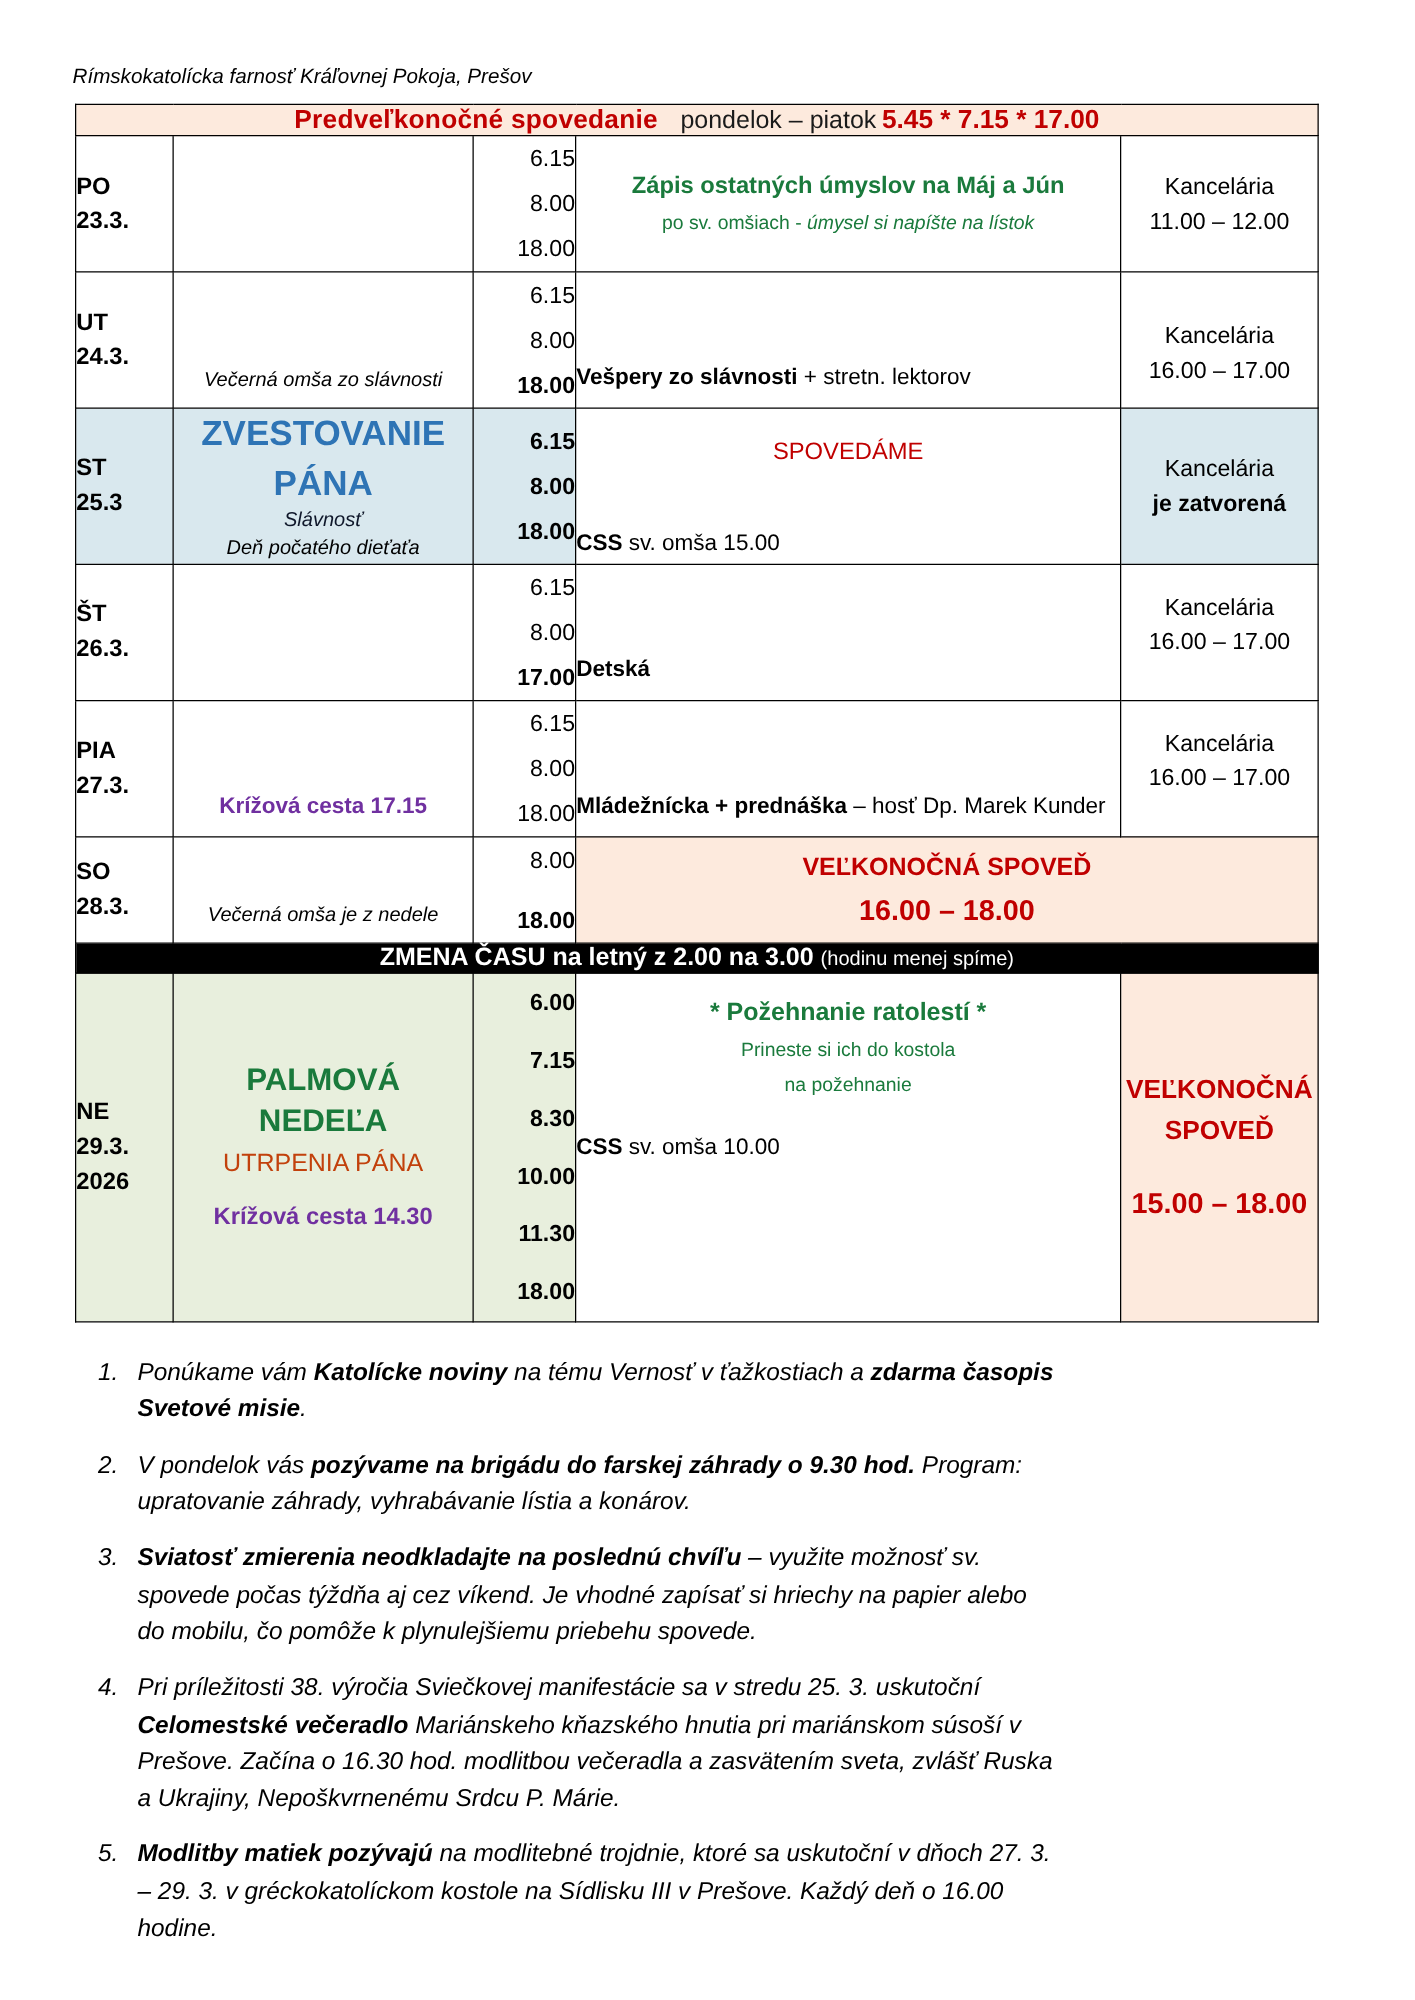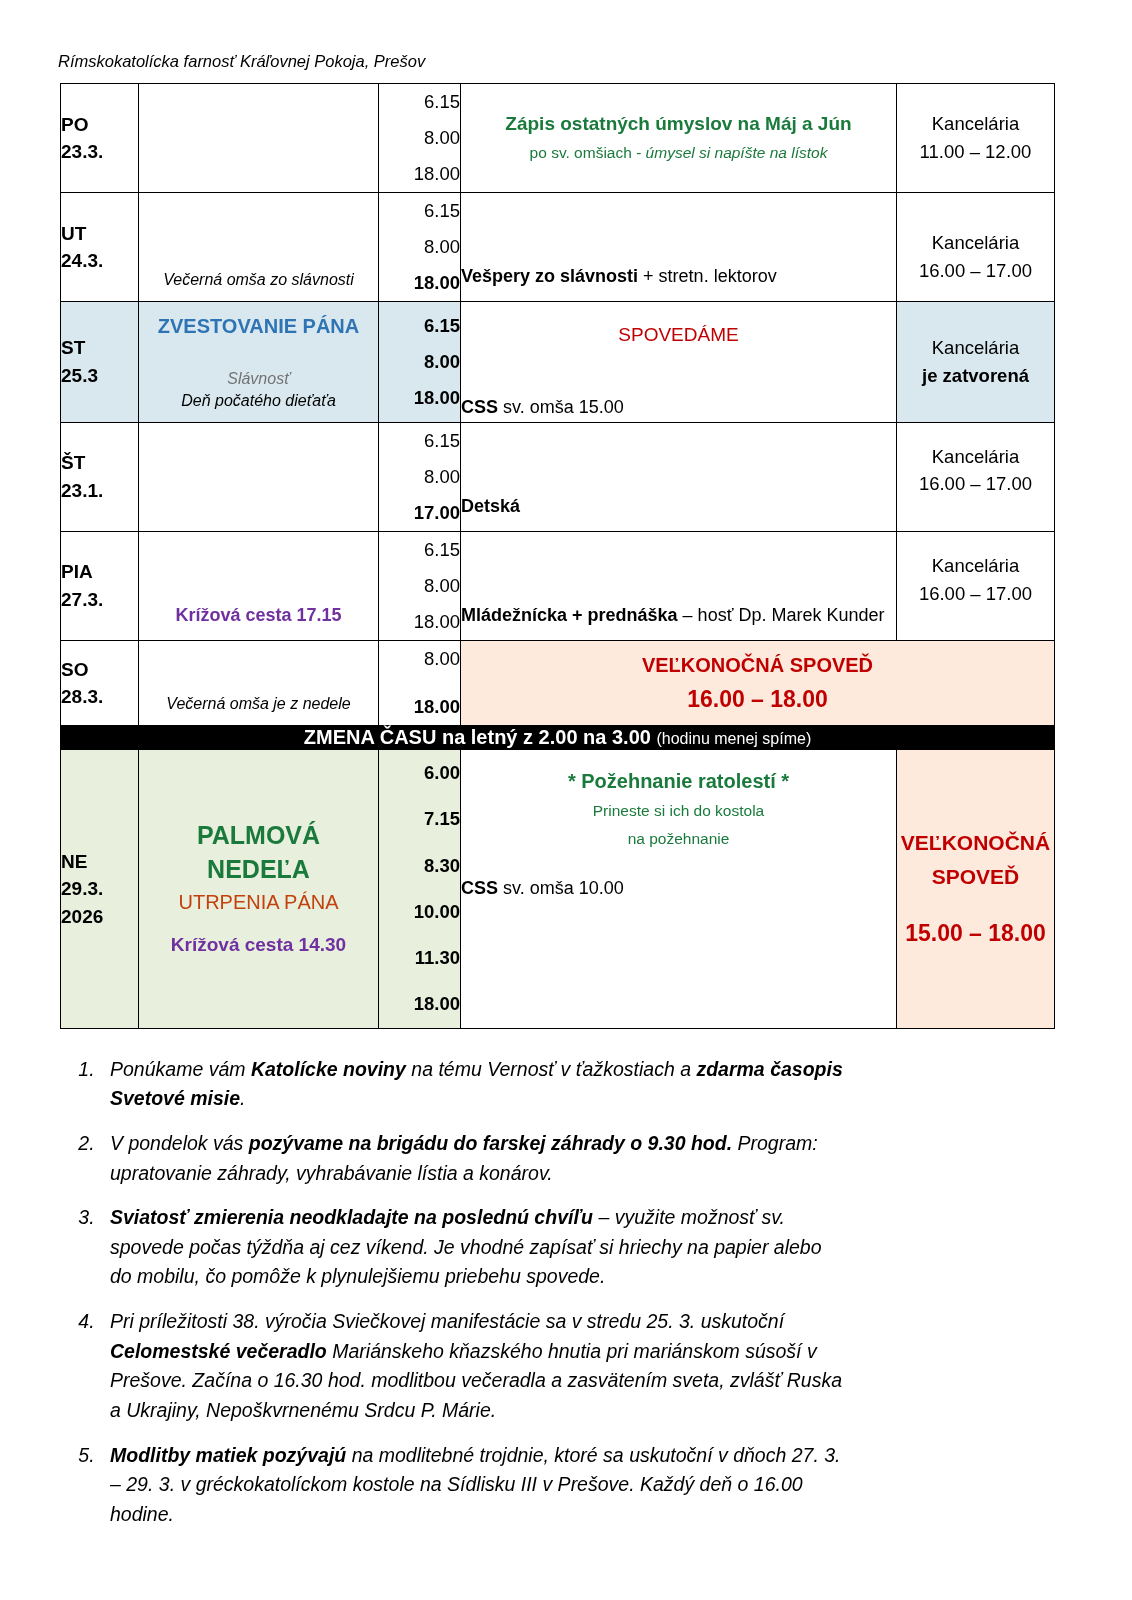--- a/index.html
+++ b/index.html
@@ -97,29 +97,28 @@
     text-align: center;
     font-size: 18.5px;
     line-height: 1.5;
     padding: 6px 8px;
   }
   .row-st td { background: #d9e8ee; }
   .row-st .desccell { background: #ffffff; }
   .blue-title {
     color: #2e74b5;
     font-weight: bold;
-    font-size: 20px;
+    font-size: 28px;
     display: block;
   }
   .red-ital {
-    color: #737373;
+    color: #0f172a;
     font-style: italic;
     display: block;
     font-size: 16px;
-    margin-top: 28px;
   }
   .plain-ital {
     font-style: italic;
     display: block;
     font-size: 16px;
   }
   .green-bold {
     color: #1a7a3c;
     font-weight: bold;
     font-size: 19px;
@@ -226,20 +225,25 @@
 
   <table class="schedule">
     <colgroup>
       <col class="c-day">
         <col class="c-note">
         <col class="c-time">
         <col class="c-desc">
         <col class="c-off">
     </colgroup>
     <tbody>
+      <tr>
+        <td colspan="5" class="banner">
+          <span class="b1">Predveľkonočné  spovedanie</span><span class="b2">pondelok – piatok</span> <span class="b3">5.45 * 7.15 * 17.00</span>
+        </td>
+      </tr>
 
       <tr>
         <td class="daycell">
           <span>PO</span><br>
           <span class="dnum">23.3.</span>
         </td>
         <td class="notecell">
           <span></span>
         </td>
         <td class="timecell">
@@ -302,21 +306,21 @@
         </td>
         <td class="offcell">
           <span>Kancelária</span><br>
           <b>je zatvorená</b>
         </td>
       </tr>
 
       <tr>
         <td class="daycell">
           <span>ŠT</span><br>
-          <span class="dnum">23.1.</span>
+          <span class="dnum">26.3.</span>
         </td>
         <td class="notecell">
           <span></span>
         </td>
         <td class="timecell">
           <span class="t">6.15</span>
           <span class="t">8.00</span>
           <span class="tb">17.00</span>
         </td>
         <td class="desccell" style="vertical-align:bottom; padding-bottom:10px;">

